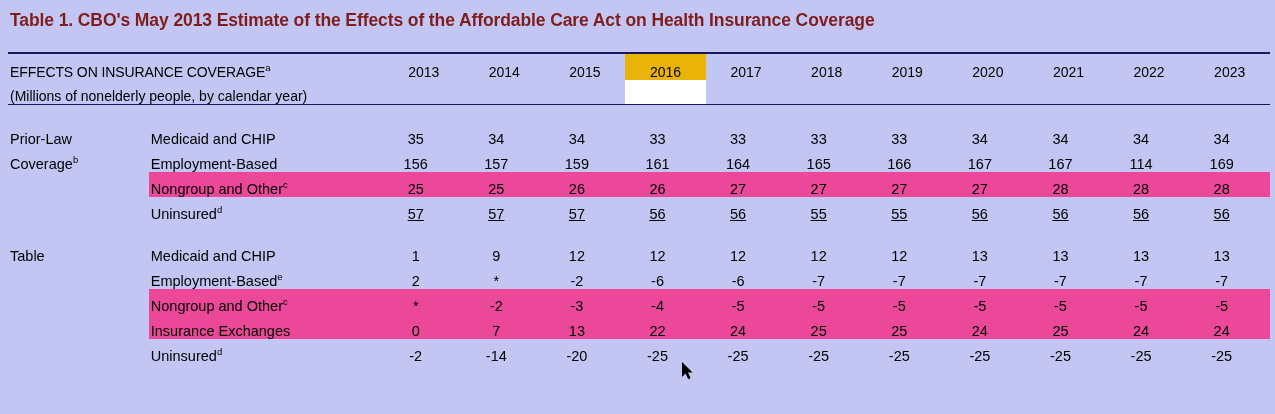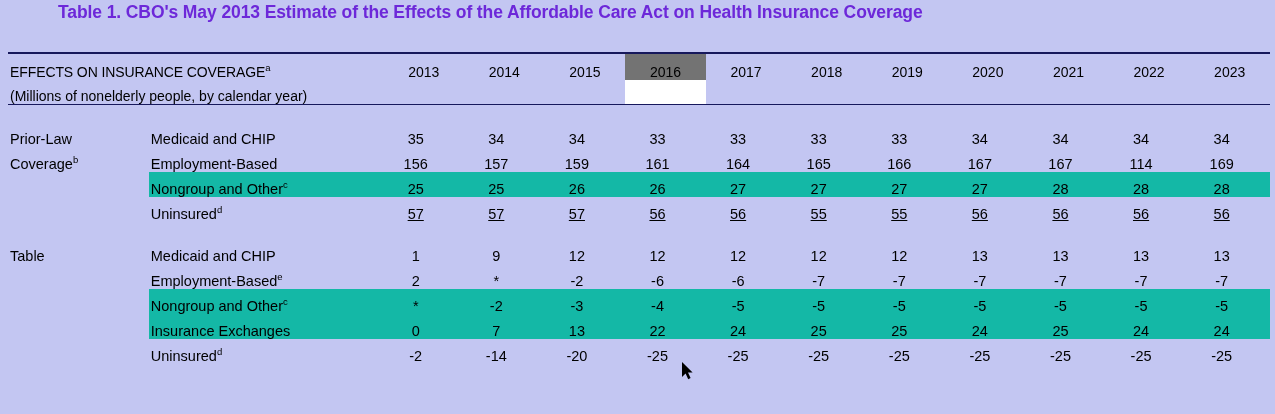--- a/index.html
+++ b/index.html
@@ -16,27 +16,26 @@
   }
   .page {
     position: relative;
     width: 1275px;
     height: 414px;
     background: #c3c6f2;
   }
   .title {
     position: absolute;
     left: 10px;
-    top: 2px;
+    top: 10px;
     font-size: 17.5px;
     font-weight: bold;
     letter-spacing: -0.1px;
-    color: #6d28d9;
+    color: #7f1d1d;
     white-space: nowrap;
-    margin-left: 48px;
   }
   table.main {
     position: absolute;
     left: 8px;
     top: 52px;
     width: 1262px;
     border-collapse: collapse;
     font-size: 14.5px;
   }
   table.main td, table.main th {
@@ -62,21 +61,21 @@
     text-align: left;
     padding-left: 2px;
     letter-spacing: -0.1px;
   }
   .hdr-row td.yr {
     text-align: center;
     font-weight: normal;
     font-size: 14px;
   }
   .hdr-row td.yr.highlight {
-    background: #737373;
+    background: #eab308;
   }
   .subhdr-row td {
     height: 24px;
     border-bottom: 1.6px solid #16185c;
     padding-bottom: 3px;
   }
   .subhdr-row td.sub {
     text-align: left;
     padding-left: 2px;
     font-size: 14px;
@@ -98,21 +97,21 @@
     text-align: left;
     padding-left: 2px;
   }
   .data-row td.lbl.indent {
     padding-left: 26px;
   }
   .data-row td.num {
     text-align: center;
     padding-right: 16px;
   }
-  .row-white td { background: #14b8a6; }
+  .row-white td { background: #ec4899; }
   .row-white td.grp { background: #c3c6f2; }
   .underline-val {
     text-decoration: underline;
   }
   sup {
     font-size: 9.5px;
     vertical-align: super;
     line-height: 0;
   }
   .cursor {

